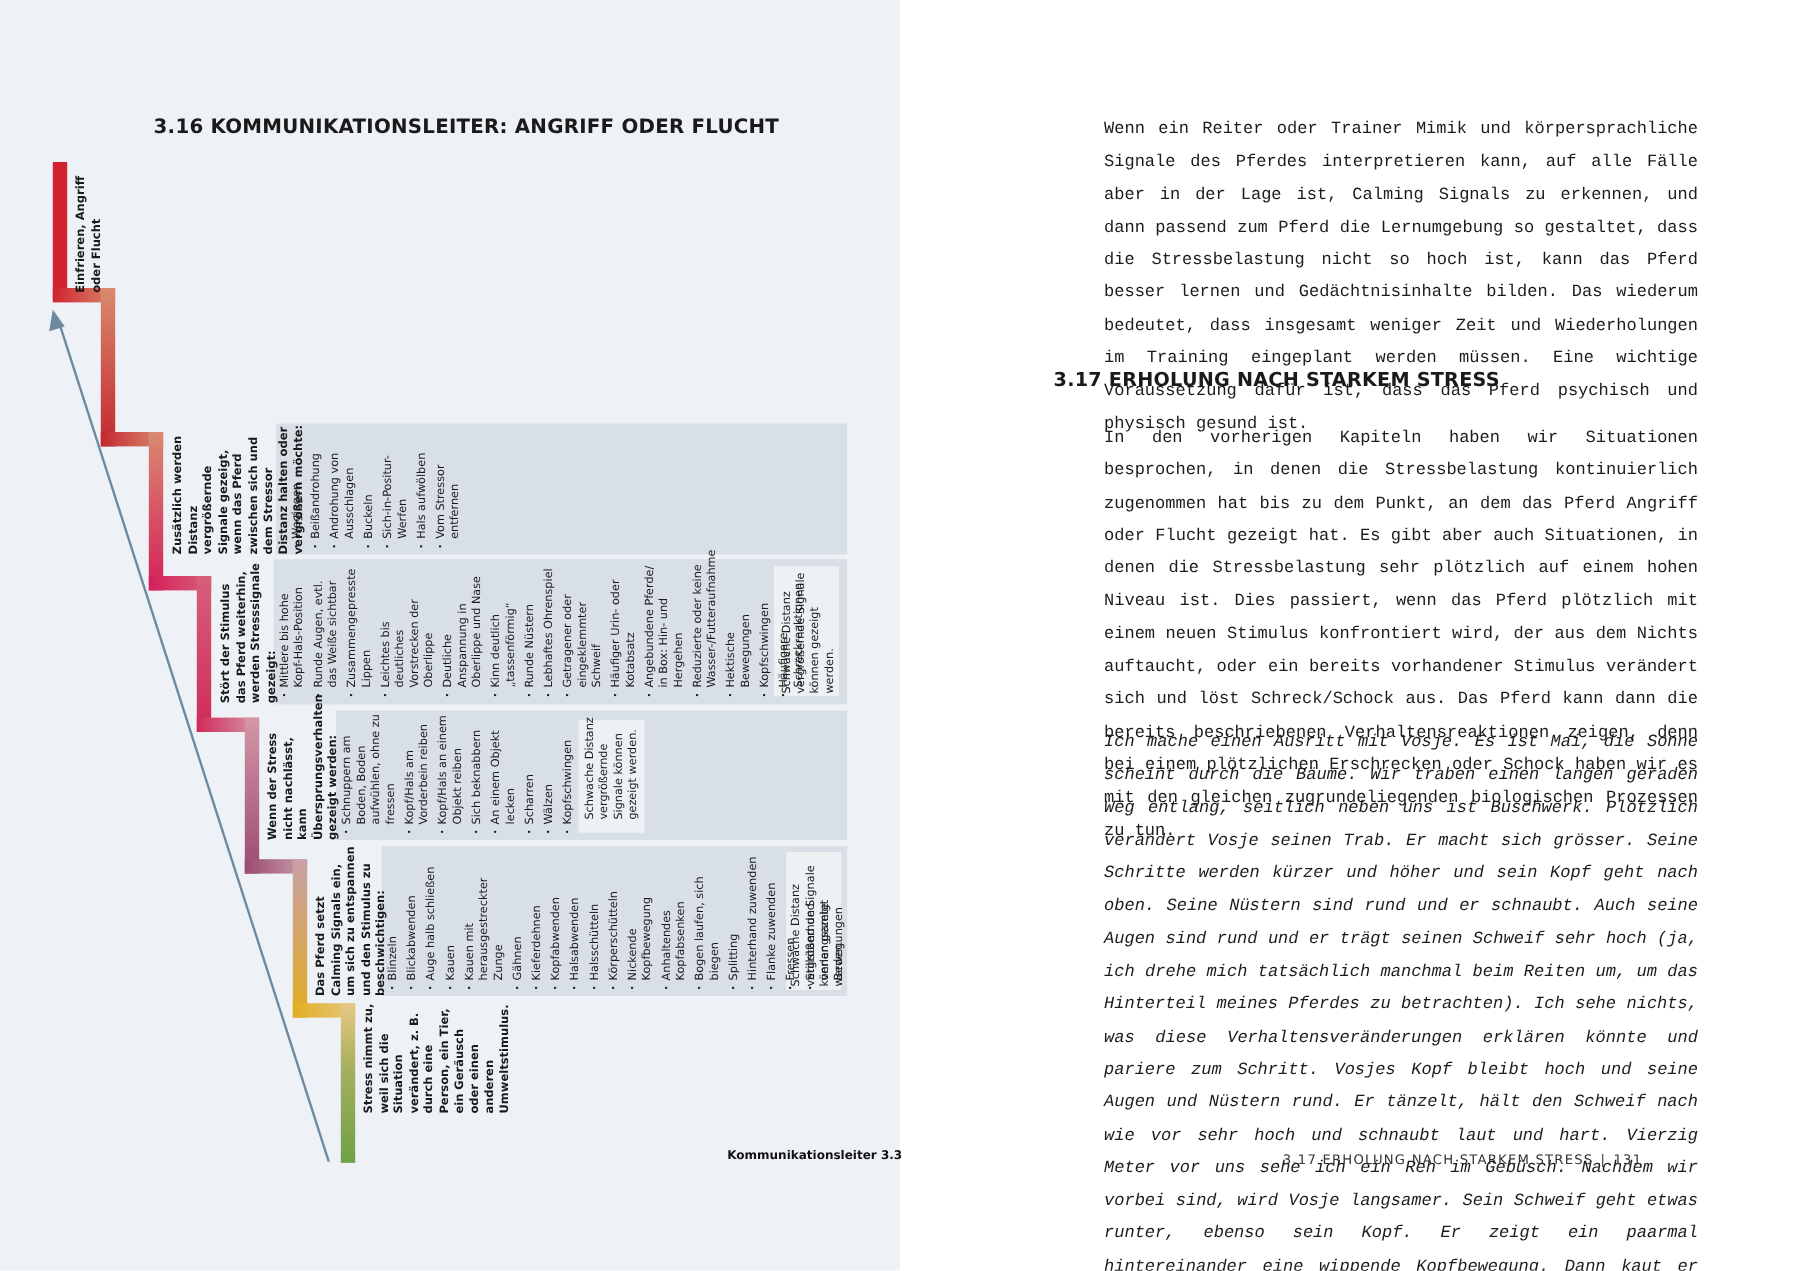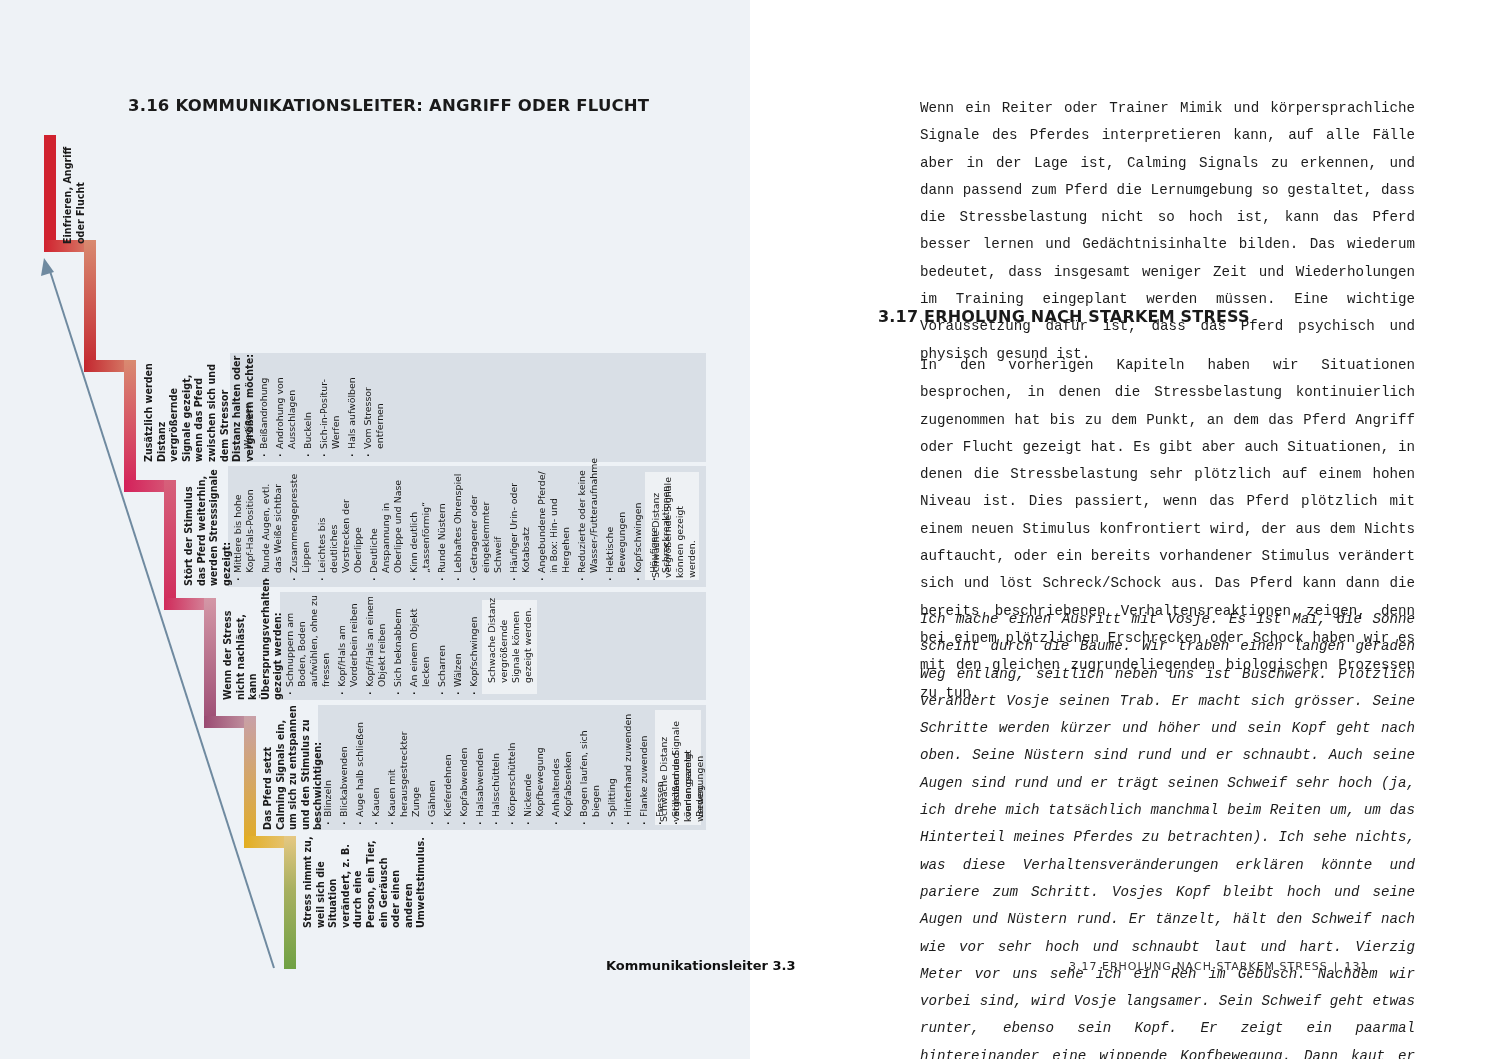--- a/index.html
+++ b/index.html
@@ -8,21 +8,21 @@
   .right-page{position:absolute;left:750px;top:0;width:750px;height:1059px;background:#ffffff;}
   .sec-title{position:absolute;font-family:"DejaVu Sans",sans-serif;font-weight:bold;color:#1a1a1a;letter-spacing:0.2px;white-space:nowrap;text-align:right;}
   #title316{left:128px;top:96px;font-size:16.5px;}
   #title317{left:878px;top:307px;font-size:16px;}
   .body-text{position:absolute;left:920px;width:495px;font-family:Liberation Mono, monospace;font-size:14.2px;line-height:27.3px;color:#1c1c1c;text-align:justify;hyphens:manual;}
   #p1{top:95px;}
   #p2{top:352px;}
   #p3{top:606px;font-style:italic;}
   .footer-right{position:absolute;left:1069px;top:960px;font-size:11px;letter-spacing:1px;color:#333;white-space:nowrap;}
   .footer-right .sep{margin:0 6px;}
-  .caption{position:absolute;left:572px;top:958px;font-size:13px;font-weight:bold;color:#111;white-space:nowrap;padding-left:34px;}
+  .caption{position:absolute;left:572px;top:958px;font-size:10px;font-weight:bold;color:#111;white-space:nowrap;padding-left:34px;}
   .band{position:absolute;background:#d9dfe6;}
   .note{position:absolute;background:#eef1f4;}
   
   .rot{position:absolute;transform-origin:0 0;transform:rotate(-90deg);font-size:9.4px;line-height:12px;color:#1a1a1a;}
   .rot.head{font-weight:bold;font-size:9.6px;line-height:12.6px;}
   .rot ul{list-style:none;margin:0;padding:0;}
   .rot li{position:relative;padding-left:9px;margin-bottom:4px;}
   .rot li::before{content:"·";position:absolute;left:1px;top:0;font-weight:bold;}
 </style>
 </head>

